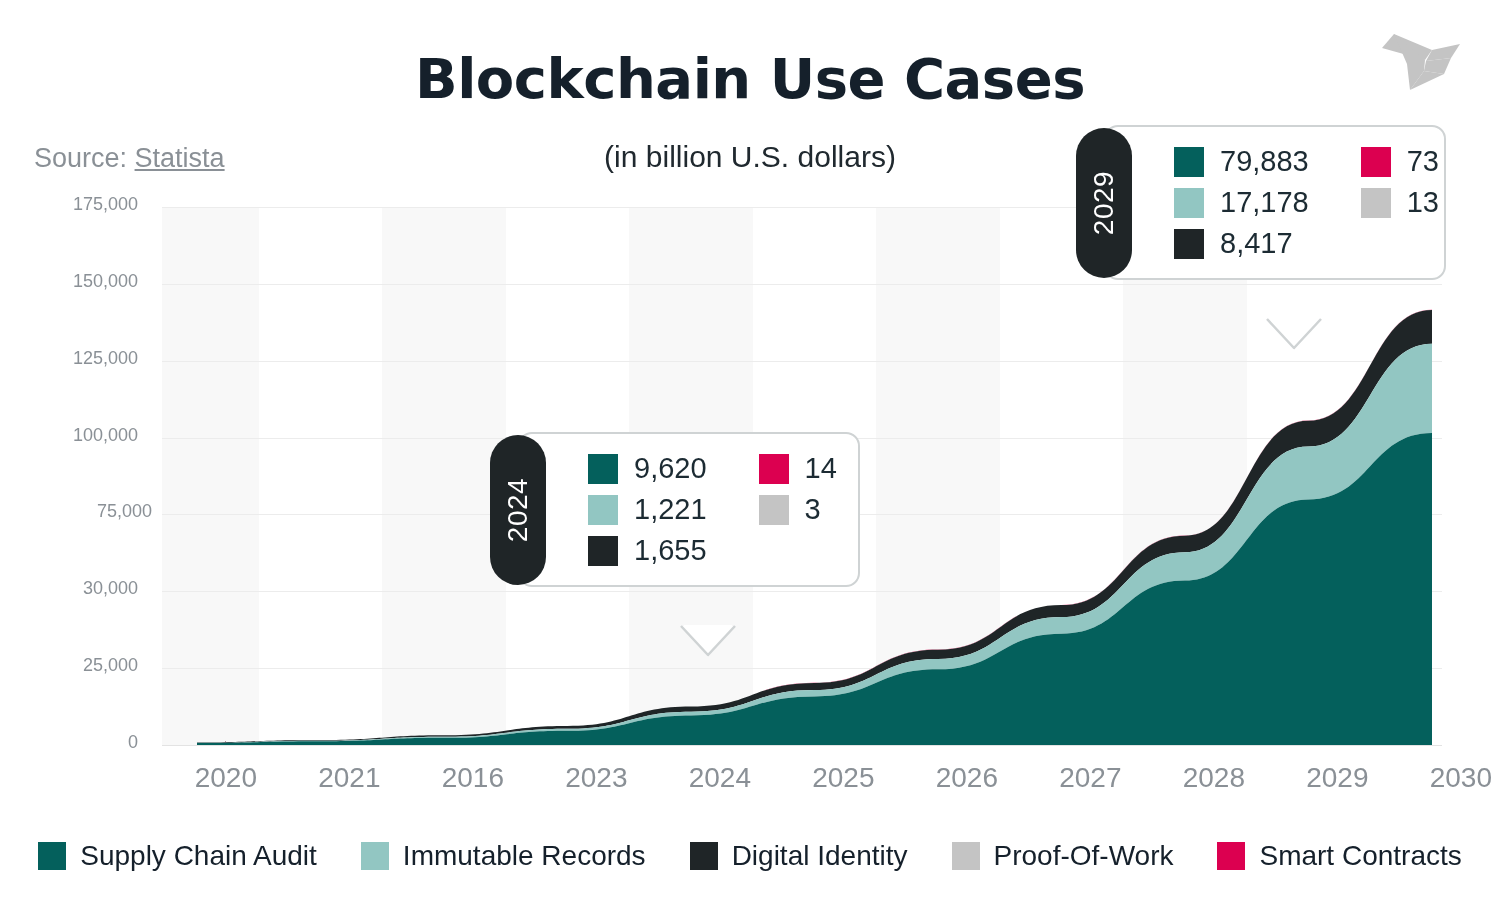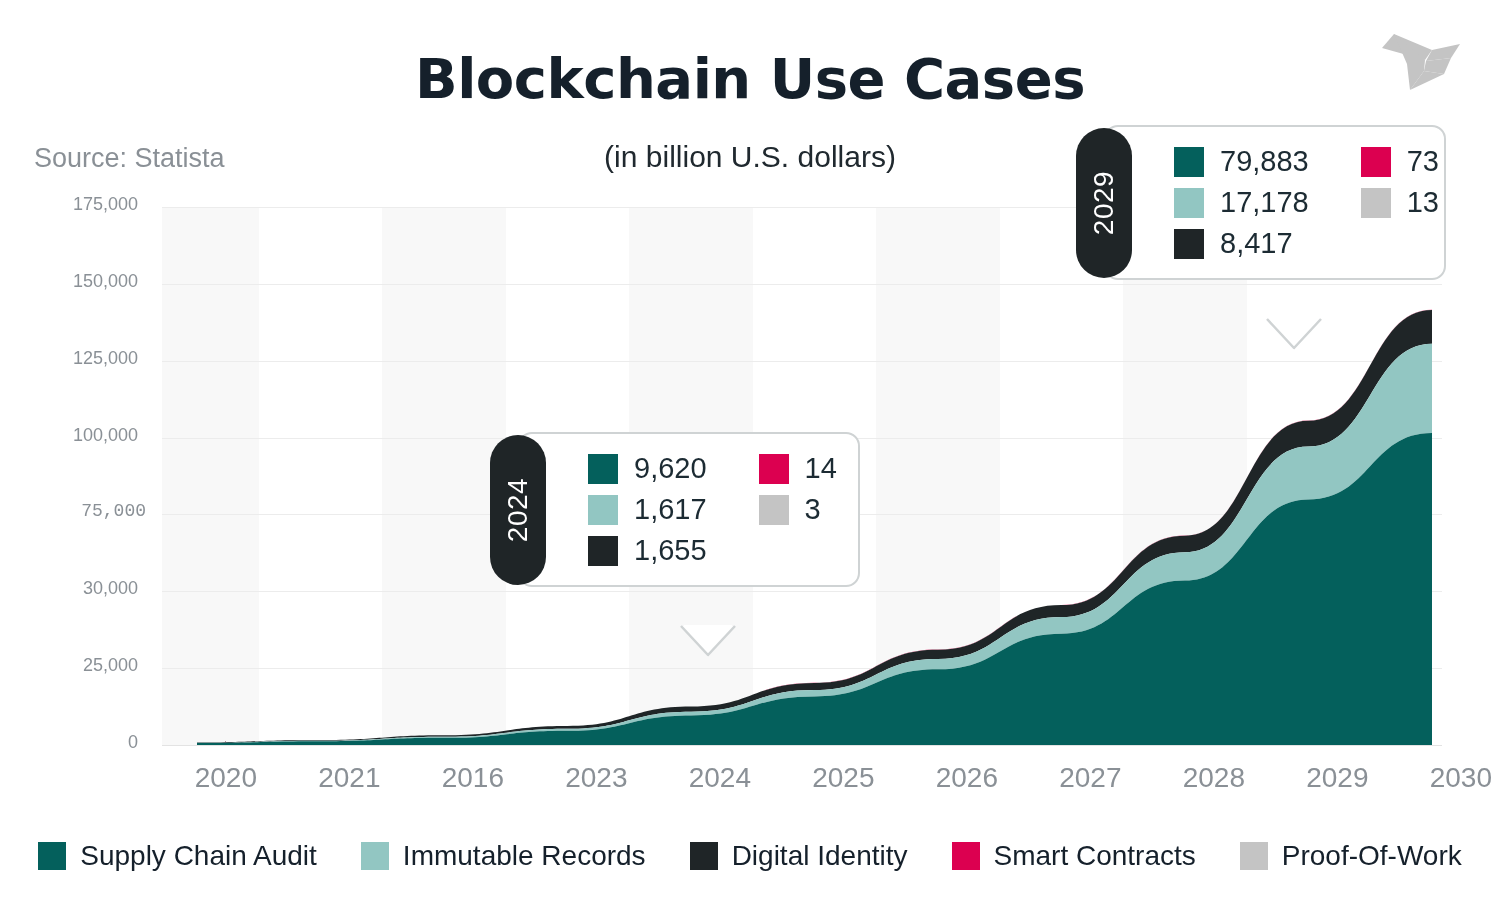--- a/index.html
+++ b/index.html
@@ -21,21 +21,21 @@
   }
   .chart-subtitle {
     position: absolute; left: 0; top: 140px; width: 1500px;
     text-align: center; font-size: 30px; color: #20292f; font-weight: 400;
   }
   .source {
     position: absolute; left: 34px; top: 143px;
     font-size: 27px; color: #8a9096; font-weight: 400;
     white-space: pre;
   }
-  .source .src-link { }
+  .source .src-link { text-decoration: underline; }
 
   
   .logo { position: absolute; right: 18px; top: 16px; width: 110px; height: 80px; }
 
   
   .plot {
     position: absolute; left: 162px; top: 207px;
     width: 1280px; height: 538px;
   }
   .band {
@@ -142,21 +142,21 @@
         <path d="M 35.00 535.37 C 96.75 535.37, 96.75 533.05, 158.50 533.05 C 220.25 533.05, 220.25 528.29, 282.00 528.29 C 343.75 528.29, 343.75 519.00, 405.50 519.00 C 467.25 519.00, 467.25 499.58, 529.00 499.58 C 590.75 499.58, 590.75 475.90, 652.50 475.90 C 714.25 475.90, 714.25 442.70, 776.00 442.70 C 837.75 442.70, 837.75 398.12, 899.50 398.12 C 961.25 398.12, 961.25 328.64, 1023.00 328.64 C 1084.75 328.64, 1084.75 213.73, 1146.50 213.73 C 1208.25 213.73, 1208.25 102.99, 1270.00 102.99 L 1270.00 136.81 C 1208.25 136.81, 1208.25 239.61, 1146.50 239.61 C 1084.75 239.61, 1084.75 345.24, 1023.00 345.24 C 961.25 345.24, 961.25 410.11, 899.50 410.11 C 837.75 410.11, 837.75 451.92, 776.00 451.92 C 714.25 451.92, 714.25 482.97, 652.50 482.97 C 590.75 482.97, 590.75 504.67, 529.00 504.67 C 467.25 504.67, 467.25 521.77, 405.50 521.77 C 343.75 521.77, 343.75 529.76, 282.00 529.76 C 220.25 529.76, 220.25 533.82, 158.50 533.82 C 96.75 533.82, 96.75 535.80, 35.00 535.80 Z" fill="#1f2527"></path>
         <path d="M 35.00 535.80 C 96.75 535.80, 96.75 533.82, 158.50 533.82 C 220.25 533.82, 220.25 529.76, 282.00 529.76 C 343.75 529.76, 343.75 521.77, 405.50 521.77 C 467.25 521.77, 467.25 504.67, 529.00 504.67 C 590.75 504.67, 590.75 482.97, 652.50 482.97 C 714.25 482.97, 714.25 451.92, 776.00 451.92 C 837.75 451.92, 837.75 410.11, 899.50 410.11 C 961.25 410.11, 961.25 345.24, 1023.00 345.24 C 1084.75 345.24, 1084.75 239.61, 1146.50 239.61 C 1208.25 239.61, 1208.25 136.81, 1270.00 136.81 L 1270.00 225.96 C 1208.25 225.96, 1208.25 292.42, 1146.50 292.42 C 1084.75 292.42, 1084.75 373.53, 1023.00 373.53 C 961.25 373.53, 961.25 426.71, 899.50 426.71 C 837.75 426.71, 837.75 462.37, 776.00 462.37 C 714.25 462.37, 714.25 489.43, 652.50 489.43 C 590.75 489.43, 590.75 508.43, 529.00 508.43 C 467.25 508.43, 467.25 523.86, 405.50 523.86 C 343.75 523.86, 343.75 530.87, 282.00 530.87 C 220.25 530.87, 220.25 534.37, 158.50 534.37 C 96.75 534.37, 96.75 536.09, 35.00 536.09 Z" fill="#92c6c2"></path>
         <path d="M 35.00 536.09 C 96.75 536.09, 96.75 534.37, 158.50 534.37 C 220.25 534.37, 220.25 530.87, 282.00 530.87 C 343.75 530.87, 343.75 523.86, 405.50 523.86 C 467.25 523.86, 467.25 508.43, 529.00 508.43 C 590.75 508.43, 590.75 489.43, 652.50 489.43 C 714.25 489.43, 714.25 462.37, 776.00 462.37 C 837.75 462.37, 837.75 426.71, 899.50 426.71 C 961.25 426.71, 961.25 373.53, 1023.00 373.53 C 1084.75 373.53, 1084.75 292.42, 1146.50 292.42 C 1208.25 292.42, 1208.25 225.96, 1270.00 225.96 L 1270.00 538.00 C 1208.25 538.00, 1208.25 538.00, 1146.50 538.00 C 1084.75 538.00, 1084.75 538.00, 1023.00 538.00 C 961.25 538.00, 961.25 538.00, 899.50 538.00 C 837.75 538.00, 837.75 538.00, 776.00 538.00 C 714.25 538.00, 714.25 538.00, 652.50 538.00 C 590.75 538.00, 590.75 538.00, 529.00 538.00 C 467.25 538.00, 467.25 538.00, 405.50 538.00 C 343.75 538.00, 343.75 538.00, 282.00 538.00 C 220.25 538.00, 220.25 538.00, 158.50 538.00 C 96.75 538.00, 96.75 538.00, 35.00 538.00 Z" fill="#04605c"></path>
       </svg>
   </div>
 
   <div id="ylabels">
       <div class="ylabel" style="top: 745px; left: 0px; width: 138px;">0</div>
       <div class="ylabel" style="top: 668.143px; left: 0px; width: 138px;">25,000</div>
       <div class="ylabel" style="top: 591.286px; left: 0px; width: 138px;">30,000</div>
-      <div class="ylabel" style="top: 514.429px; left: 8px; width: 138px; font-family: Liberation Mono, monospace;">75,000</div>
+      <div class="ylabel" style="top: 514.429px; left: 14px; width: 138px;">75,000</div>
       <div class="ylabel" style="top: 437.571px; left: 0px; width: 138px;">100,000</div>
       <div class="ylabel" style="top: 360.714px; left: 0px; width: 138px;">125,000</div>
       <div class="ylabel" style="top: 283.857px; left: 0px; width: 138px;">150,000</div>
       <div class="ylabel" style="top: 207px; left: 0px; width: 138px;">175,000</div>
     </div>
   <div id="xlabels">
       <div class="xlabel" style="left: 137px;">2020</div>
       <div class="xlabel" style="left: 260.5px;">2021</div>
       <div class="xlabel" style="left: 384px;">2016</div>
       <div class="xlabel" style="left: 507.5px;">2023</div>
@@ -174,21 +174,21 @@
         <span>2024</span>
       </div>
     <div class="tt-grid">
       <div class="tt-col">
         <div class="tt-row">
             <span class="tt-sw" style="background:#04605c"></span>
             <span class="tt-val">9,620</span>
           </div>
         <div class="tt-row">
             <span class="tt-sw" style="background:#92c6c2"></span>
-            <span class="tt-val">1,617</span>
+            <span class="tt-val">1,221</span>
           </div>
         <div class="tt-row">
             <span class="tt-sw" style="background:#1f2527"></span>
             <span class="tt-val">1,655</span>
           </div>
       </div>
       <div class="tt-col">
         <div class="tt-row">
             <span class="tt-sw" style="background:#dc0050"></span>
             <span class="tt-val">14</span>
@@ -248,22 +248,22 @@
       </div>
       <div class="legend-item">
         <span class="legend-sw" style="background: rgb(146, 198, 194);"></span>
         <span class="legend-label">Immutable Records</span>
       </div>
       <div class="legend-item">
         <span class="legend-sw" style="background: rgb(31, 37, 39);"></span>
         <span class="legend-label">Digital Identity</span>
       </div>
       <div class="legend-item">
+        <span class="legend-sw" style="background: rgb(196, 196, 196);"></span>
+        <span class="legend-label">Proof-Of-Work</span>
+      </div>
+      <div class="legend-item">
         <span class="legend-sw" style="background: rgb(220, 0, 80);"></span>
         <span class="legend-label">Smart Contracts</span>
       </div>
-      <div class="legend-item">
-        <span class="legend-sw" style="background: rgb(196, 196, 196);"></span>
-        <span class="legend-label">Proof-Of-Work</span>
-      </div>
     </div>
 
 </div>
 
 </body></html>

